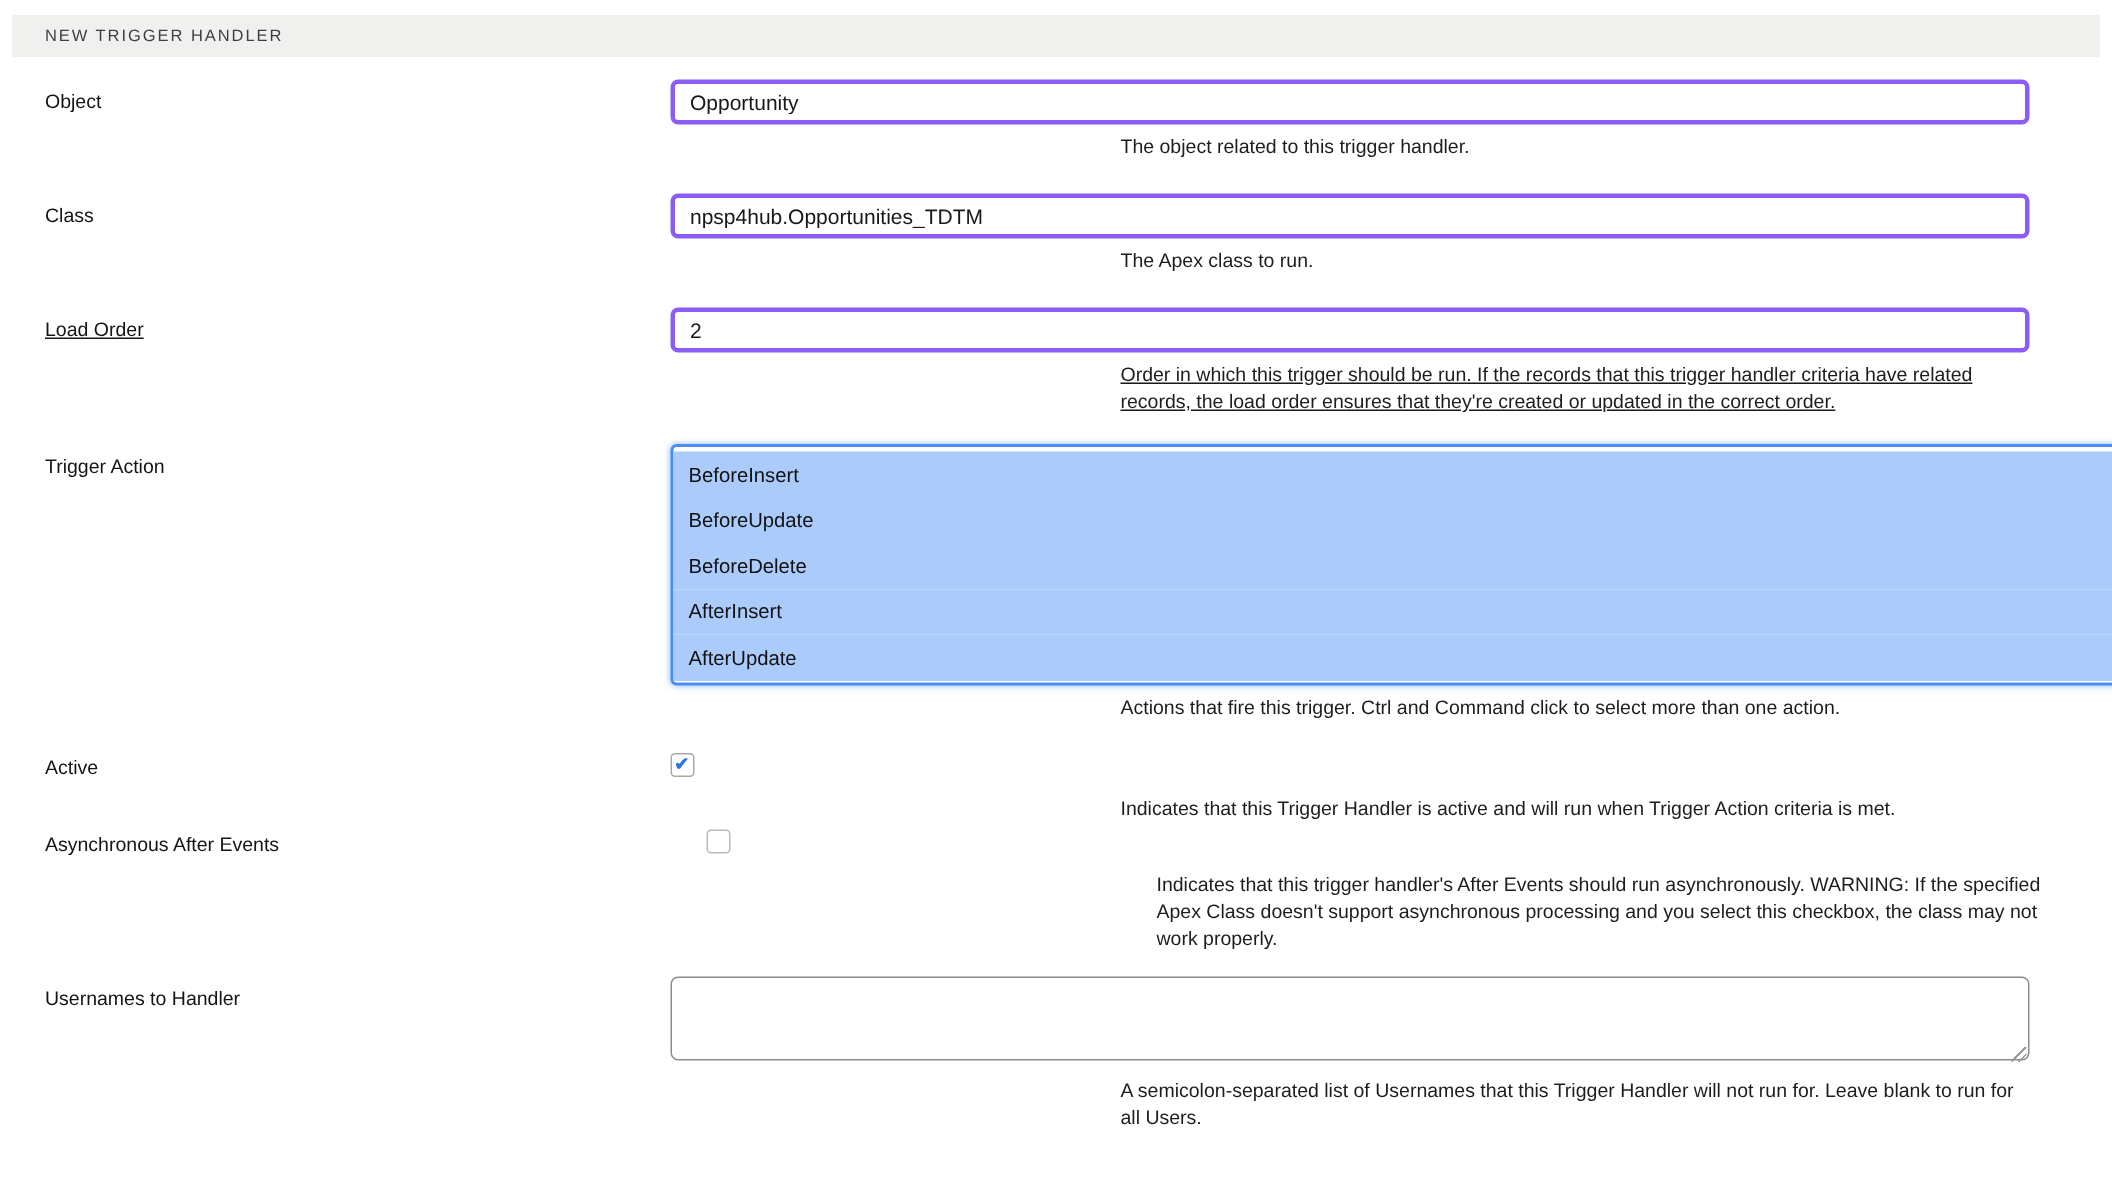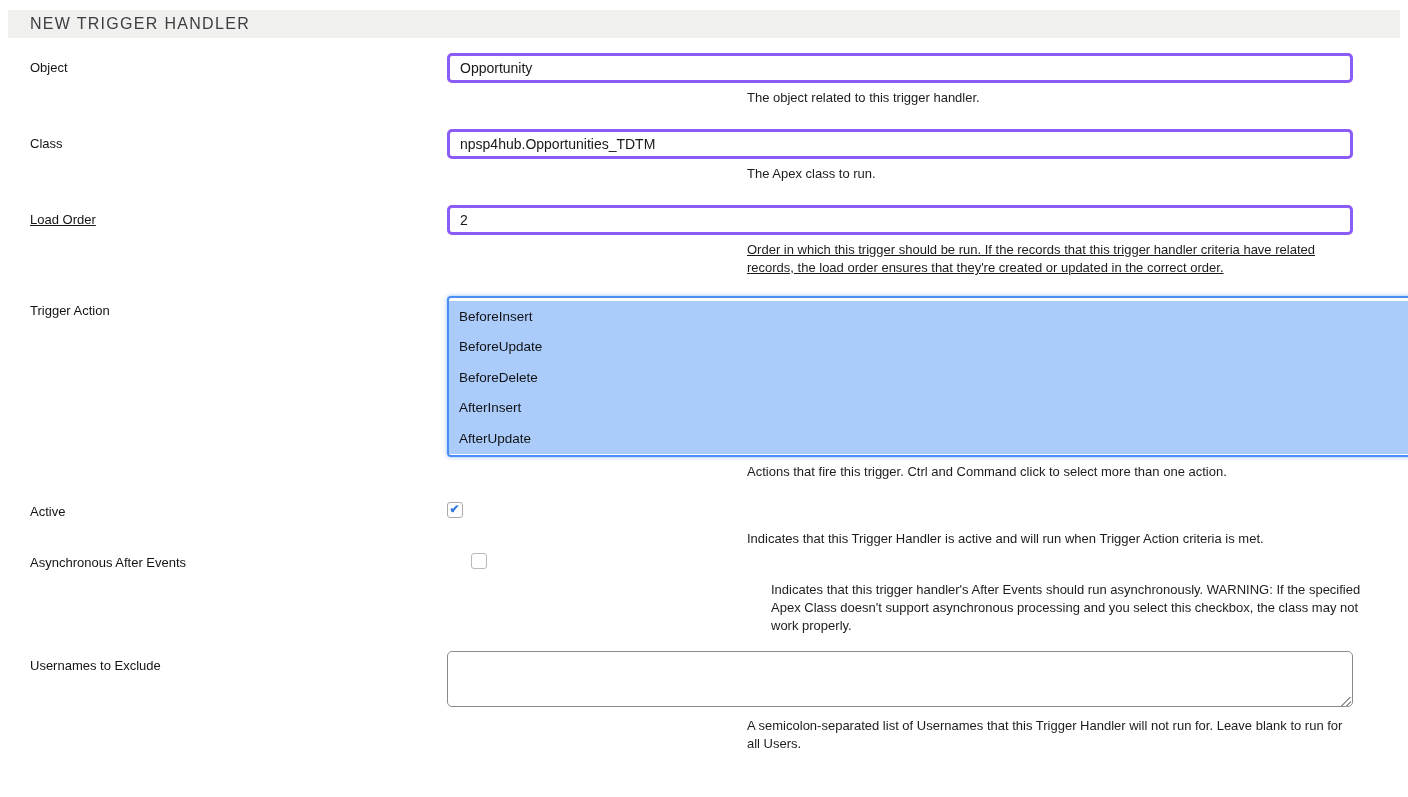--- a/index.html
+++ b/index.html
@@ -1,21 +1,21 @@
 <!DOCTYPE html>
 <html><head>
 <meta charset="utf-8">
 <style>
   * { margin:0; padding:0; box-sizing:border-box; }
   html,body { width:1408px; height:797px; background:#ffffff;
     font-family:"Liberation Sans", sans-serif; color:#16181b; overflow:hidden; }
 
   .section-header { margin:10px 8px 0 8px; height:28px; background:#f0f0ef;
     display:flex; align-items:center; padding-left:22px;
-    font-size:16px; letter-spacing:1.3px; color:#3d3e40; font-weight:400; }
+    font-size:11px; letter-spacing:1.3px; color:#3d3e40; font-weight:400; }
 
   .form { margin-top:15px; }
   .row { display:flex; align-items:flex-start; }
   .label-col { width:447px; padding-left:30px; padding-top:7px;
     font-size:13px; color:#131417; }
   .control-col { width:906px; }
   .help { margin-left:300px; margin-top:6px; width:606px;
     font-size:13px; line-height:18px; color:#1c1d1f; }
 
   input[type=text] { width:906px; height:30px; border:3px solid #8b5cf6;
@@ -117,21 +117,21 @@
 
   <div class="row mb-async">
     <div class="label-col">Asynchronous After Events</div>
     <div class="control-col">
       <div class="checkbox"></div>
       <div class="help help-check">Indicates that this trigger handler's After Events should run asynchronously. WARNING: If the specified Apex Class doesn't support asynchronous processing and you select this checkbox, the class may not work properly.</div>
     </div>
   </div>
 
   <div class="row mb-user">
-    <div class="label-col">Usernames to Exclude</div>
+    <div class="label-col">Usernames to Handler</div>
     <div class="control-col">
       <div class="ta-wrap">
         <textarea style=""></textarea>
         <div class="resize-grip"></div>
       </div>
       <div class="help">A semicolon-separated list of Usernames that this Trigger Handler will not run for. Leave blank to run for all Users.</div>
     </div>
   </div>
 
 </div>

